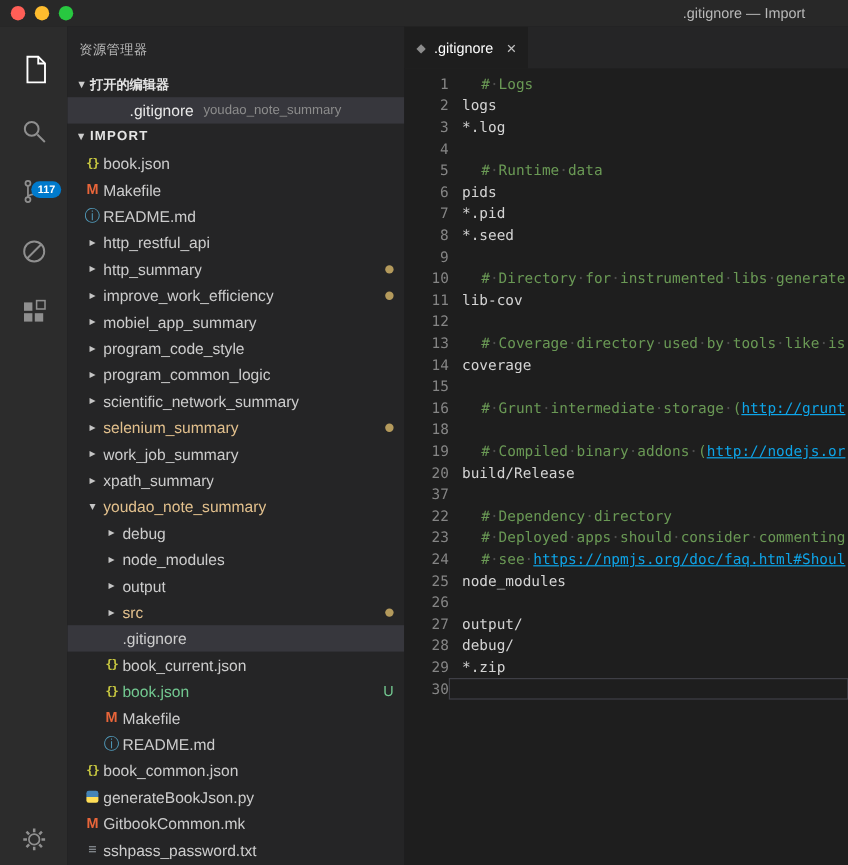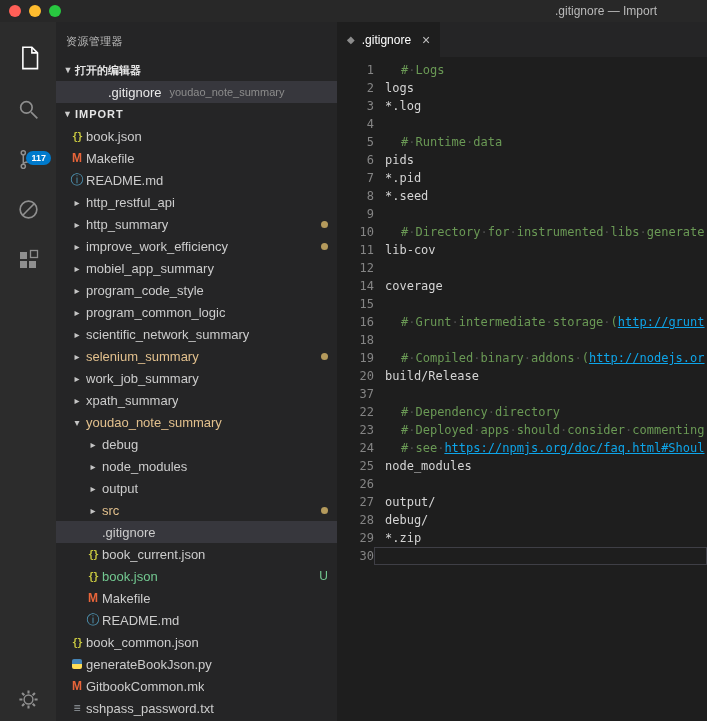--- a/index.html
+++ b/index.html
@@ -10,21 +10,21 @@
   }
   .app{width:707px;height:721px;display:flex;flex-direction:column;}
 
   
   .titlebar{height:22px;background:#282828;display:flex;align-items:center;position:relative;flex-shrink:0;}
   .lights{display:flex;gap:8px;padding-left:9px;}
   .light{width:12px;height:12px;border-radius:50%;}
   .light.red{background:#ff5f57;}
   .light.yellow{background:#febc2e;}
   .light.green{background:#28c840;}
-  .win-title{position:absolute;right:50px;top:4px;color:#b9b9b9;font-size:12px;white-space:nowrap;}
+  .win-title{position:absolute;right:36px;top:4px;color:#b9b9b9;font-size:12px;white-space:nowrap;}
 
   
   .main{flex:1;display:flex;min-height:0;}
 
   
   .activitybar{width:56px;background:#2c2c2c;position:relative;flex-shrink:0;}
   .act-item{height:50px;display:flex;align-items:flex-end;justify-content:center;position:relative;cursor:pointer;}
   .act-badge{position:absolute;right:5px;bottom:7px;background:#007acc;color:#fff;font-size:9px;line-height:14px;border-radius:8px;padding:0 5px;font-weight:bold;}
   .act-bottom{position:absolute;bottom:0;left:0;width:56px;height:44px;display:flex;align-items:center;justify-content:center;}
 
@@ -284,20 +284,21 @@
           <div class="line"><span class="ln">3</span><span class="lc"><span class="plain">*.log</span></span></div>
           <div class="line"><span class="ln">4</span><span class="lc"></span></div>
           <div class="line"><span class="ln">5</span><span class="lc"><span class="comment">#<span class="ws">·</span>Runtime<span class="ws">·</span>data</span></span></div>
           <div class="line"><span class="ln">6</span><span class="lc"><span class="plain">pids</span></span></div>
           <div class="line"><span class="ln">7</span><span class="lc"><span class="plain">*.pid</span></span></div>
           <div class="line"><span class="ln">8</span><span class="lc"><span class="plain">*.seed</span></span></div>
           <div class="line"><span class="ln">9</span><span class="lc"></span></div>
           <div class="line"><span class="ln">10</span><span class="lc"><span class="comment">#<span class="ws">·</span>Directory<span class="ws">·</span>for<span class="ws">·</span>instrumented<span class="ws">·</span>libs<span class="ws">·</span>generate</span></span></div>
           <div class="line"><span class="ln">11</span><span class="lc"><span class="plain">lib-cov</span></span></div>
           <div class="line"><span class="ln">12</span><span class="lc"></span></div>
+          <div class="line"><span class="ln">13</span><span class="lc"><span class="comment">#<span class="ws">·</span>Coverage<span class="ws">·</span>directory<span class="ws">·</span>used<span class="ws">·</span>by<span class="ws">·</span>tools<span class="ws">·</span>like<span class="ws">·</span>is</span></span></div>
           <div class="line"><span class="ln">14</span><span class="lc"><span class="plain">coverage</span></span></div>
           <div class="line"><span class="ln">15</span><span class="lc"></span></div>
           <div class="line"><span class="ln">16</span><span class="lc"><span class="comment">#<span class="ws">·</span>Grunt<span class="ws">·</span>intermediate<span class="ws">·</span>storage<span class="ws">·</span>(</span><span class="link">http://grunt</span></span></div>
           <div class="line"><span class="ln">18</span><span class="lc"></span></div>
           <div class="line"><span class="ln">19</span><span class="lc"><span class="comment">#<span class="ws">·</span>Compiled<span class="ws">·</span>binary<span class="ws">·</span>addons<span class="ws">·</span>(</span><span class="link">http://nodejs.or</span></span></div>
           <div class="line"><span class="ln">20</span><span class="lc"><span class="plain">build/Release</span></span></div>
           <div class="line"><span class="ln">37</span><span class="lc"></span></div>
           <div class="line"><span class="ln">22</span><span class="lc"><span class="comment">#<span class="ws">·</span>Dependency<span class="ws">·</span>directory</span></span></div>
           <div class="line"><span class="ln">23</span><span class="lc"><span class="comment">#<span class="ws">·</span>Deployed<span class="ws">·</span>apps<span class="ws">·</span>should<span class="ws">·</span>consider<span class="ws">·</span>commenting</span></span></div>
           <div class="line"><span class="ln">24</span><span class="lc"><span class="comment">#<span class="ws">·</span>see<span class="ws">·</span></span><span class="link">https://npmjs.org/doc/faq.html#Shoul</span></span></div>

